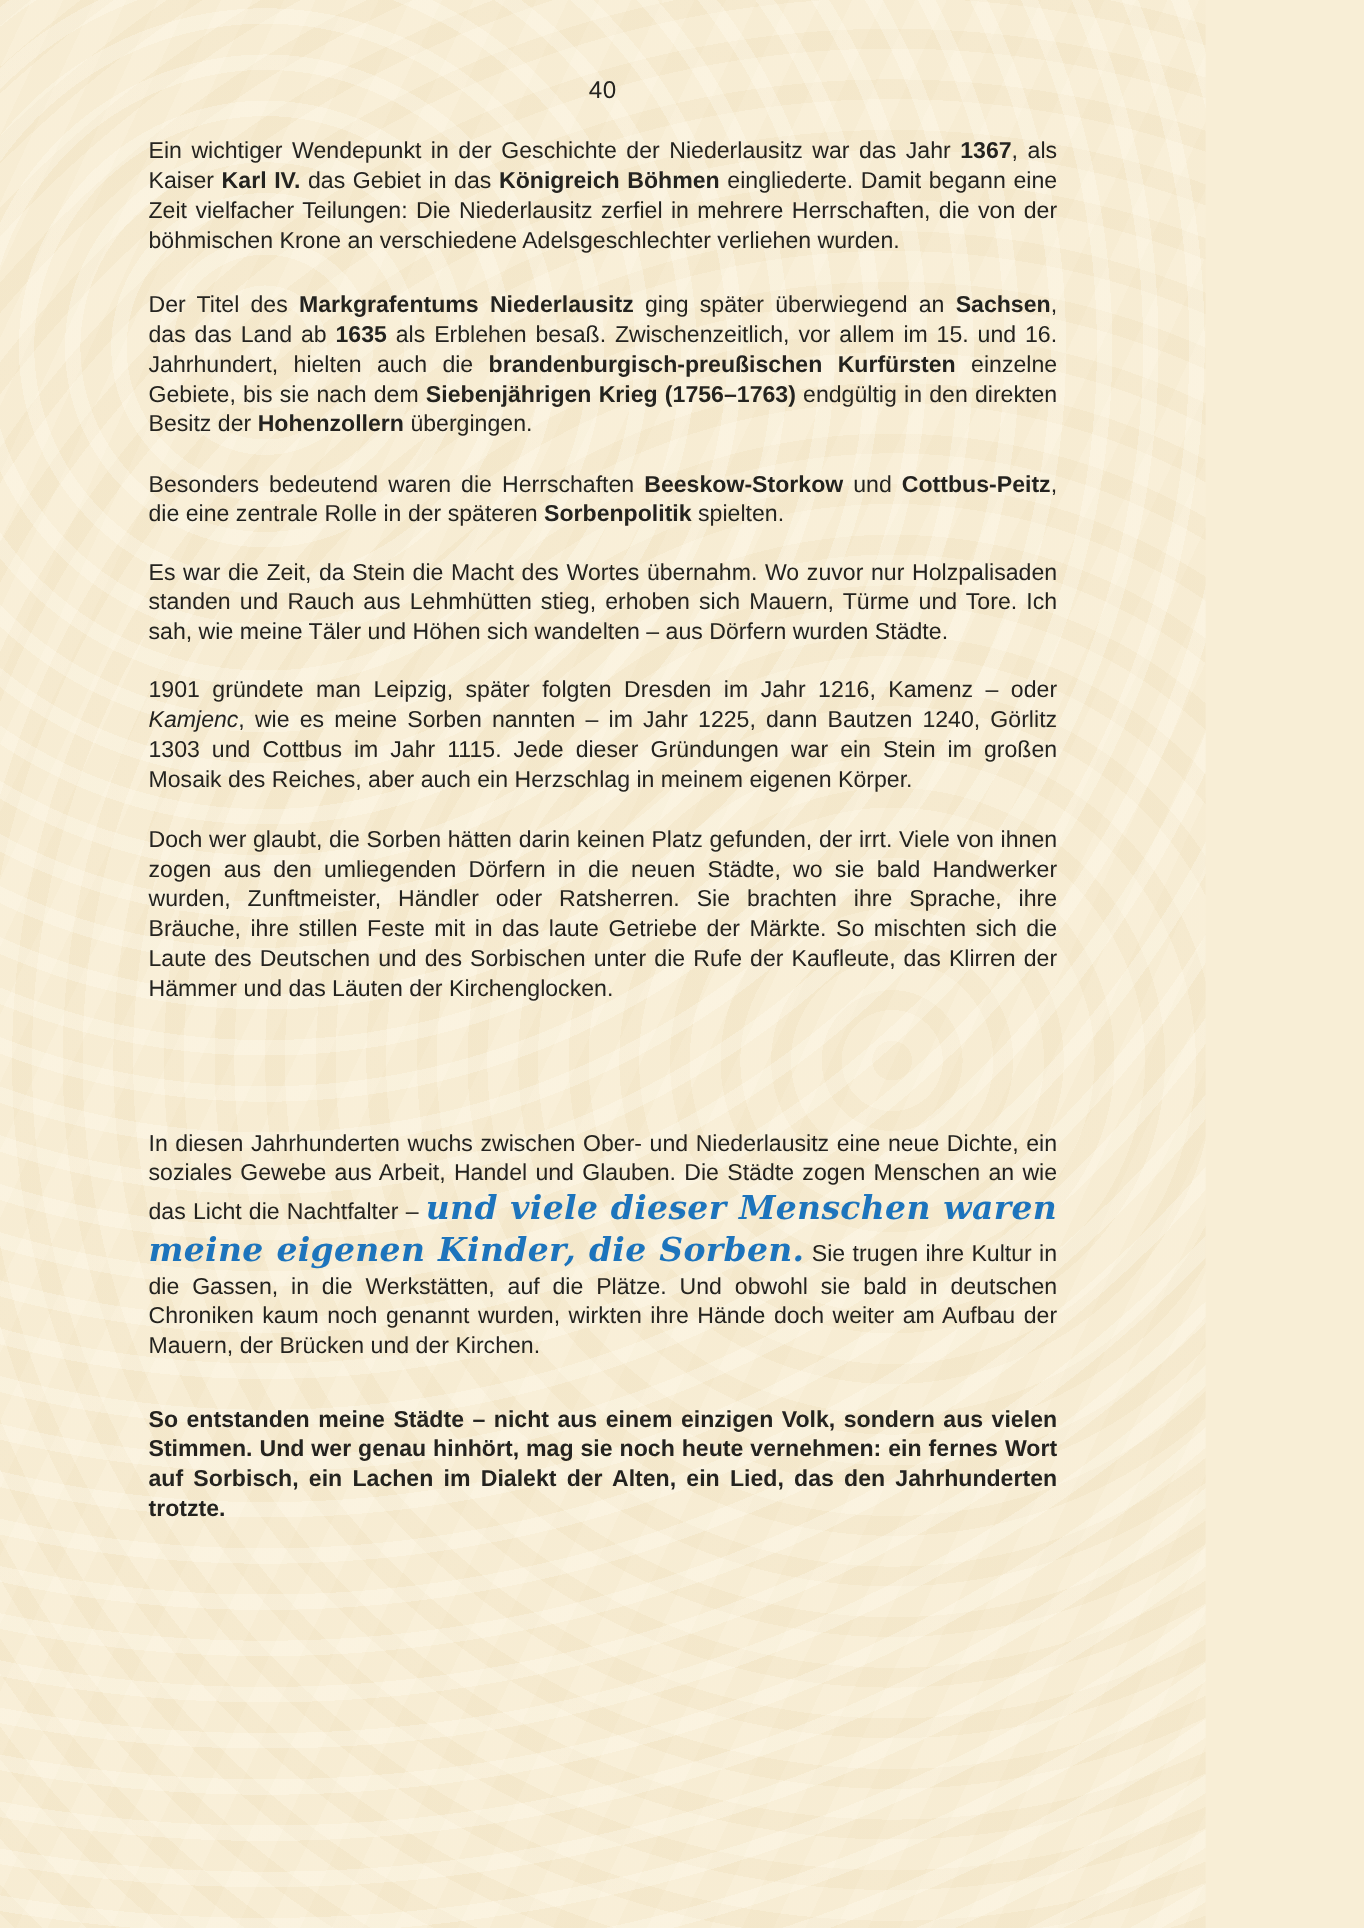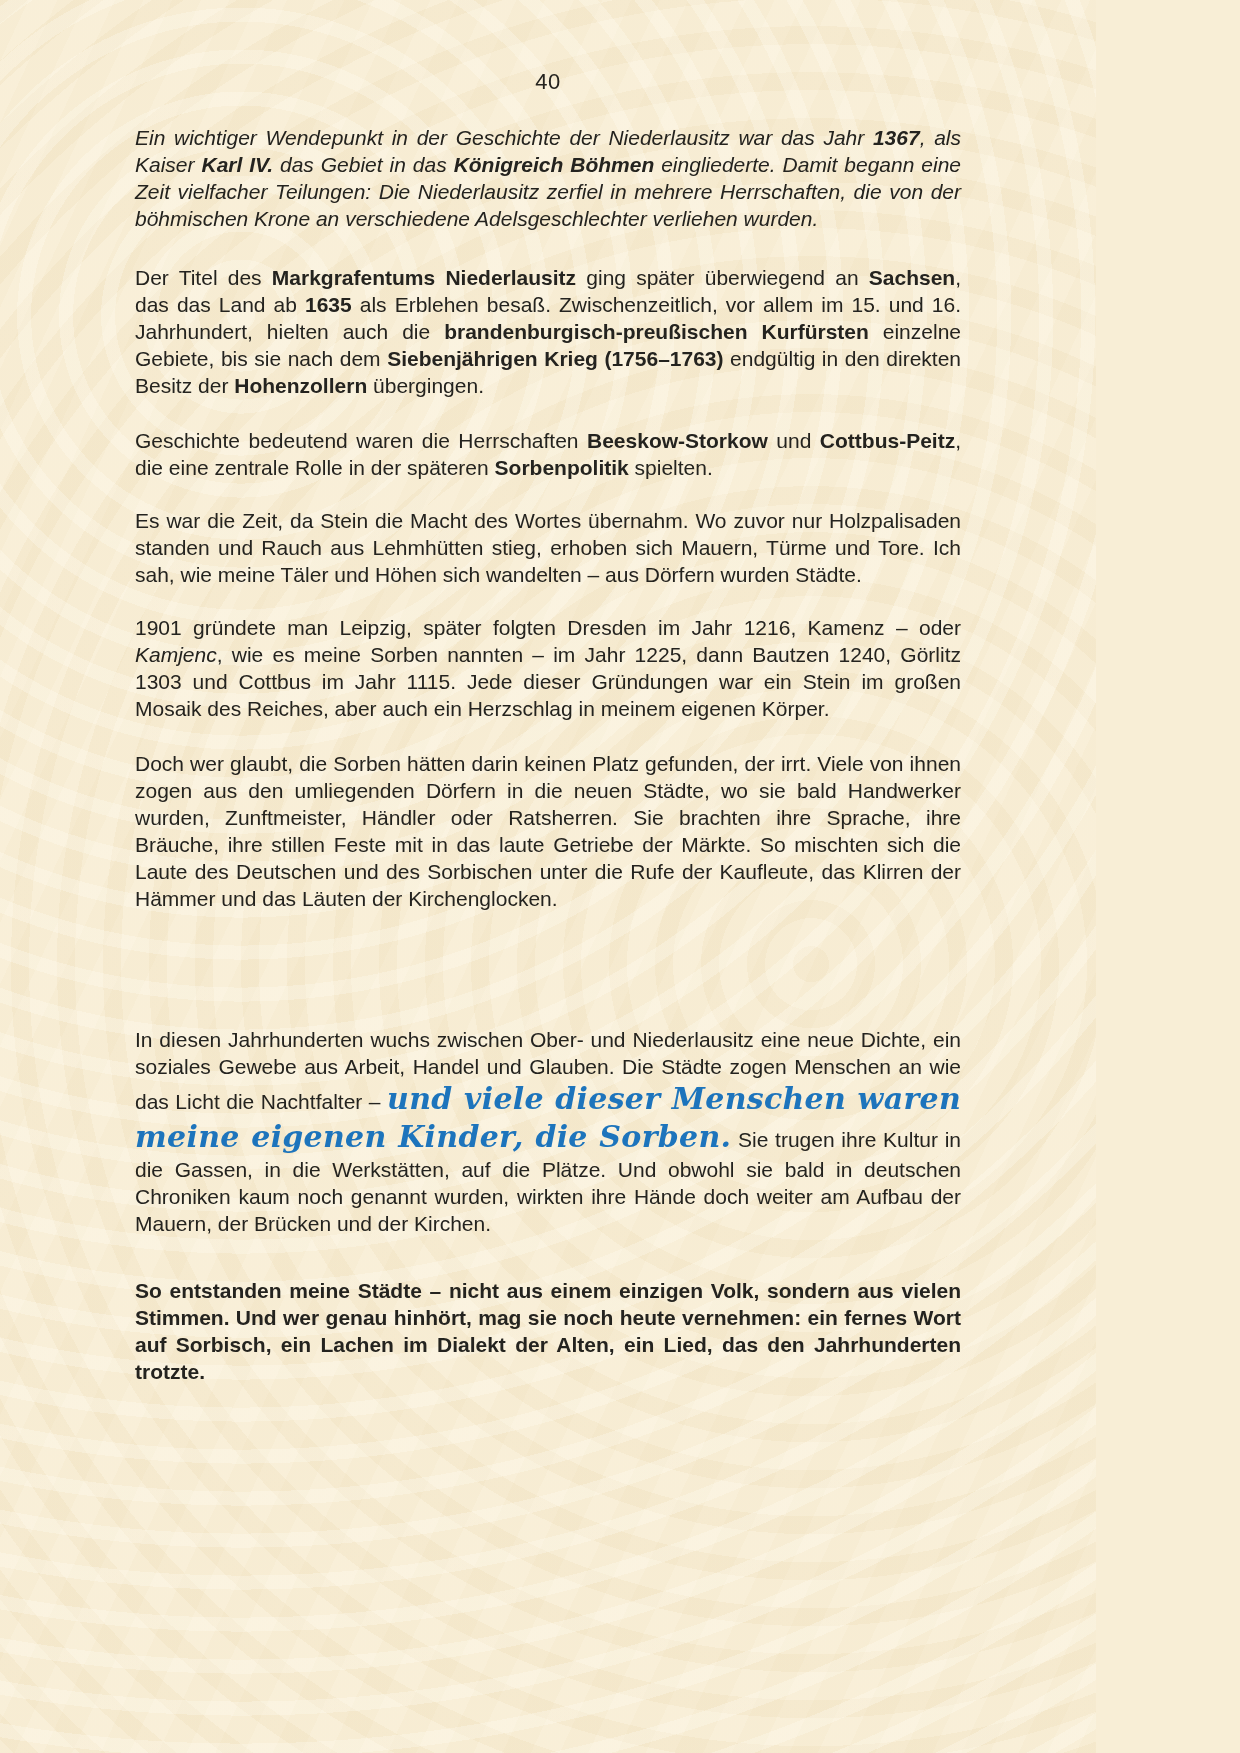--- a/index.html
+++ b/index.html
@@ -50,21 +50,21 @@
     font-style:italic;
     color:var(--heading-red);
     letter-spacing:0.2px;
   }
   p.body-par{
     font-size:21px;
     line-height:27px;
     text-align:justify;
     color:var(--text);
   }
-  #par-1{margin-top:30px;font-style:italic;}
+  #par-1{margin-top:30px;}
   #par-2{margin-top:32px;}
   #par-3{margin-top:28px;}
   #par-4{margin-top:26px;}
   #par-5{margin-top:26px;}
   #par-6{margin-top:28px;}
   #par-7{margin-top:114px;}
   #par-8{margin-top:40px;}
   
   .s-b{font-weight:700;}
   .s-i{font-style:italic;}
@@ -83,21 +83,21 @@
 <body>
 
 <div class="page">
   <div class="page-number">40</div>
 
 
   <p class="body-par" id="par-1"><span>Ein wichtiger Wendepunkt in der Geschichte der Niederlausitz war das Jahr </span><span class="s-b">1367</span><span>, als Kaiser </span><span class="s-b">Karl IV.</span><span> das Gebiet in das </span><span class="s-b">Königreich Böhmen</span><span> eingliederte. Damit begann eine Zeit vielfacher Teilungen: Die Niederlausitz zerfiel in mehrere Herrschaften, die von der böhmischen Krone an verschiedene Adelsgeschlechter verliehen wurden.</span></p>
 
   <p class="body-par" id="par-2"><span>Der Titel des </span><span class="s-b">Markgrafentums Niederlausitz</span><span> ging später überwiegend an </span><span class="s-b">Sachsen</span><span>, das das Land ab </span><span class="s-b">1635</span><span> als Erblehen besaß. Zwischenzeitlich, vor allem im 15. und 16. Jahrhundert, hielten auch die </span><span class="s-b">brandenburgisch-preußischen Kurfürsten</span><span> einzelne Gebiete, bis sie nach dem </span><span class="s-b">Siebenjährigen Krieg (1756–1763)</span><span> endgültig in den direkten Besitz der </span><span class="s-b">Hohenzollern</span><span> übergingen.</span></p>
 
-  <p class="body-par" id="par-3"><span>Geschichte bedeutend waren die Herrschaften </span><span class="s-b">Beeskow-Storkow</span><span> und </span><span class="s-b">Cottbus-Peitz</span><span>, die eine zentrale Rolle in der späteren </span><span class="s-b">Sorbenpolitik</span><span> spielten.</span></p>
+  <p class="body-par" id="par-3"><span>Besonders bedeutend waren die Herrschaften </span><span class="s-b">Beeskow-Storkow</span><span> und </span><span class="s-b">Cottbus-Peitz</span><span>, die eine zentrale Rolle in der späteren </span><span class="s-b">Sorbenpolitik</span><span> spielten.</span></p>
 
 
   <p class="body-par" id="par-4"><span>Es war die Zeit, da Stein die Macht des Wortes übernahm. Wo zuvor nur Holzpalisaden standen und Rauch aus Lehmhütten stieg, erhoben sich Mauern, Türme und Tore. Ich sah, wie meine Täler und Höhen sich wandelten – aus Dörfern wurden Städte.</span></p>
 
   <p class="body-par" id="par-5"><span>1901 gründete man Leipzig, später folgten Dresden im Jahr 1216, Kamenz – oder </span><span class="s-i">Kamjenc</span><span>, wie es meine Sorben nannten – im Jahr 1225, dann Bautzen 1240, Görlitz 1303 und Cottbus im Jahr 1115. Jede dieser Gründungen war ein Stein im großen Mosaik des Reiches, aber auch ein Herzschlag in meinem eigenen Körper.</span></p>
 
   <p class="body-par" id="par-6"><span>Doch wer glaubt, die Sorben hätten darin keinen Platz gefunden, der irrt. Viele von ihnen zogen aus den umliegenden Dörfern in die neuen Städte, wo sie bald Handwerker wurden, Zunftmeister, Händler oder Ratsherren. Sie brachten ihre Sprache, ihre Bräuche, ihre stillen Feste mit in das laute Getriebe der Märkte. So mischten sich die Laute des Deutschen und des Sorbischen unter die Rufe der Kaufleute, das Klirren der Hämmer und das Läuten der Kirchenglocken.</span></p>
 
   <p class="body-par" id="par-7"><span>In diesen Jahrhunderten wuchs zwischen Ober- und Niederlausitz eine neue Dichte, ein soziales Gewebe aus Arbeit, Handel und Glauben. Die Städte zogen Menschen an wie das Licht die Nachtfalter – </span><span class="s-c">und viele dieser Menschen waren meine eigenen Kinder, die Sorben.</span><span> Sie trugen ihre Kultur in die Gassen, in die Werkstätten, auf die Plätze. Und obwohl sie bald in deutschen Chroniken kaum noch genannt wurden, wirkten ihre Hände doch weiter am Aufbau der Mauern, der Brücken und der Kirchen.</span></p>
 

